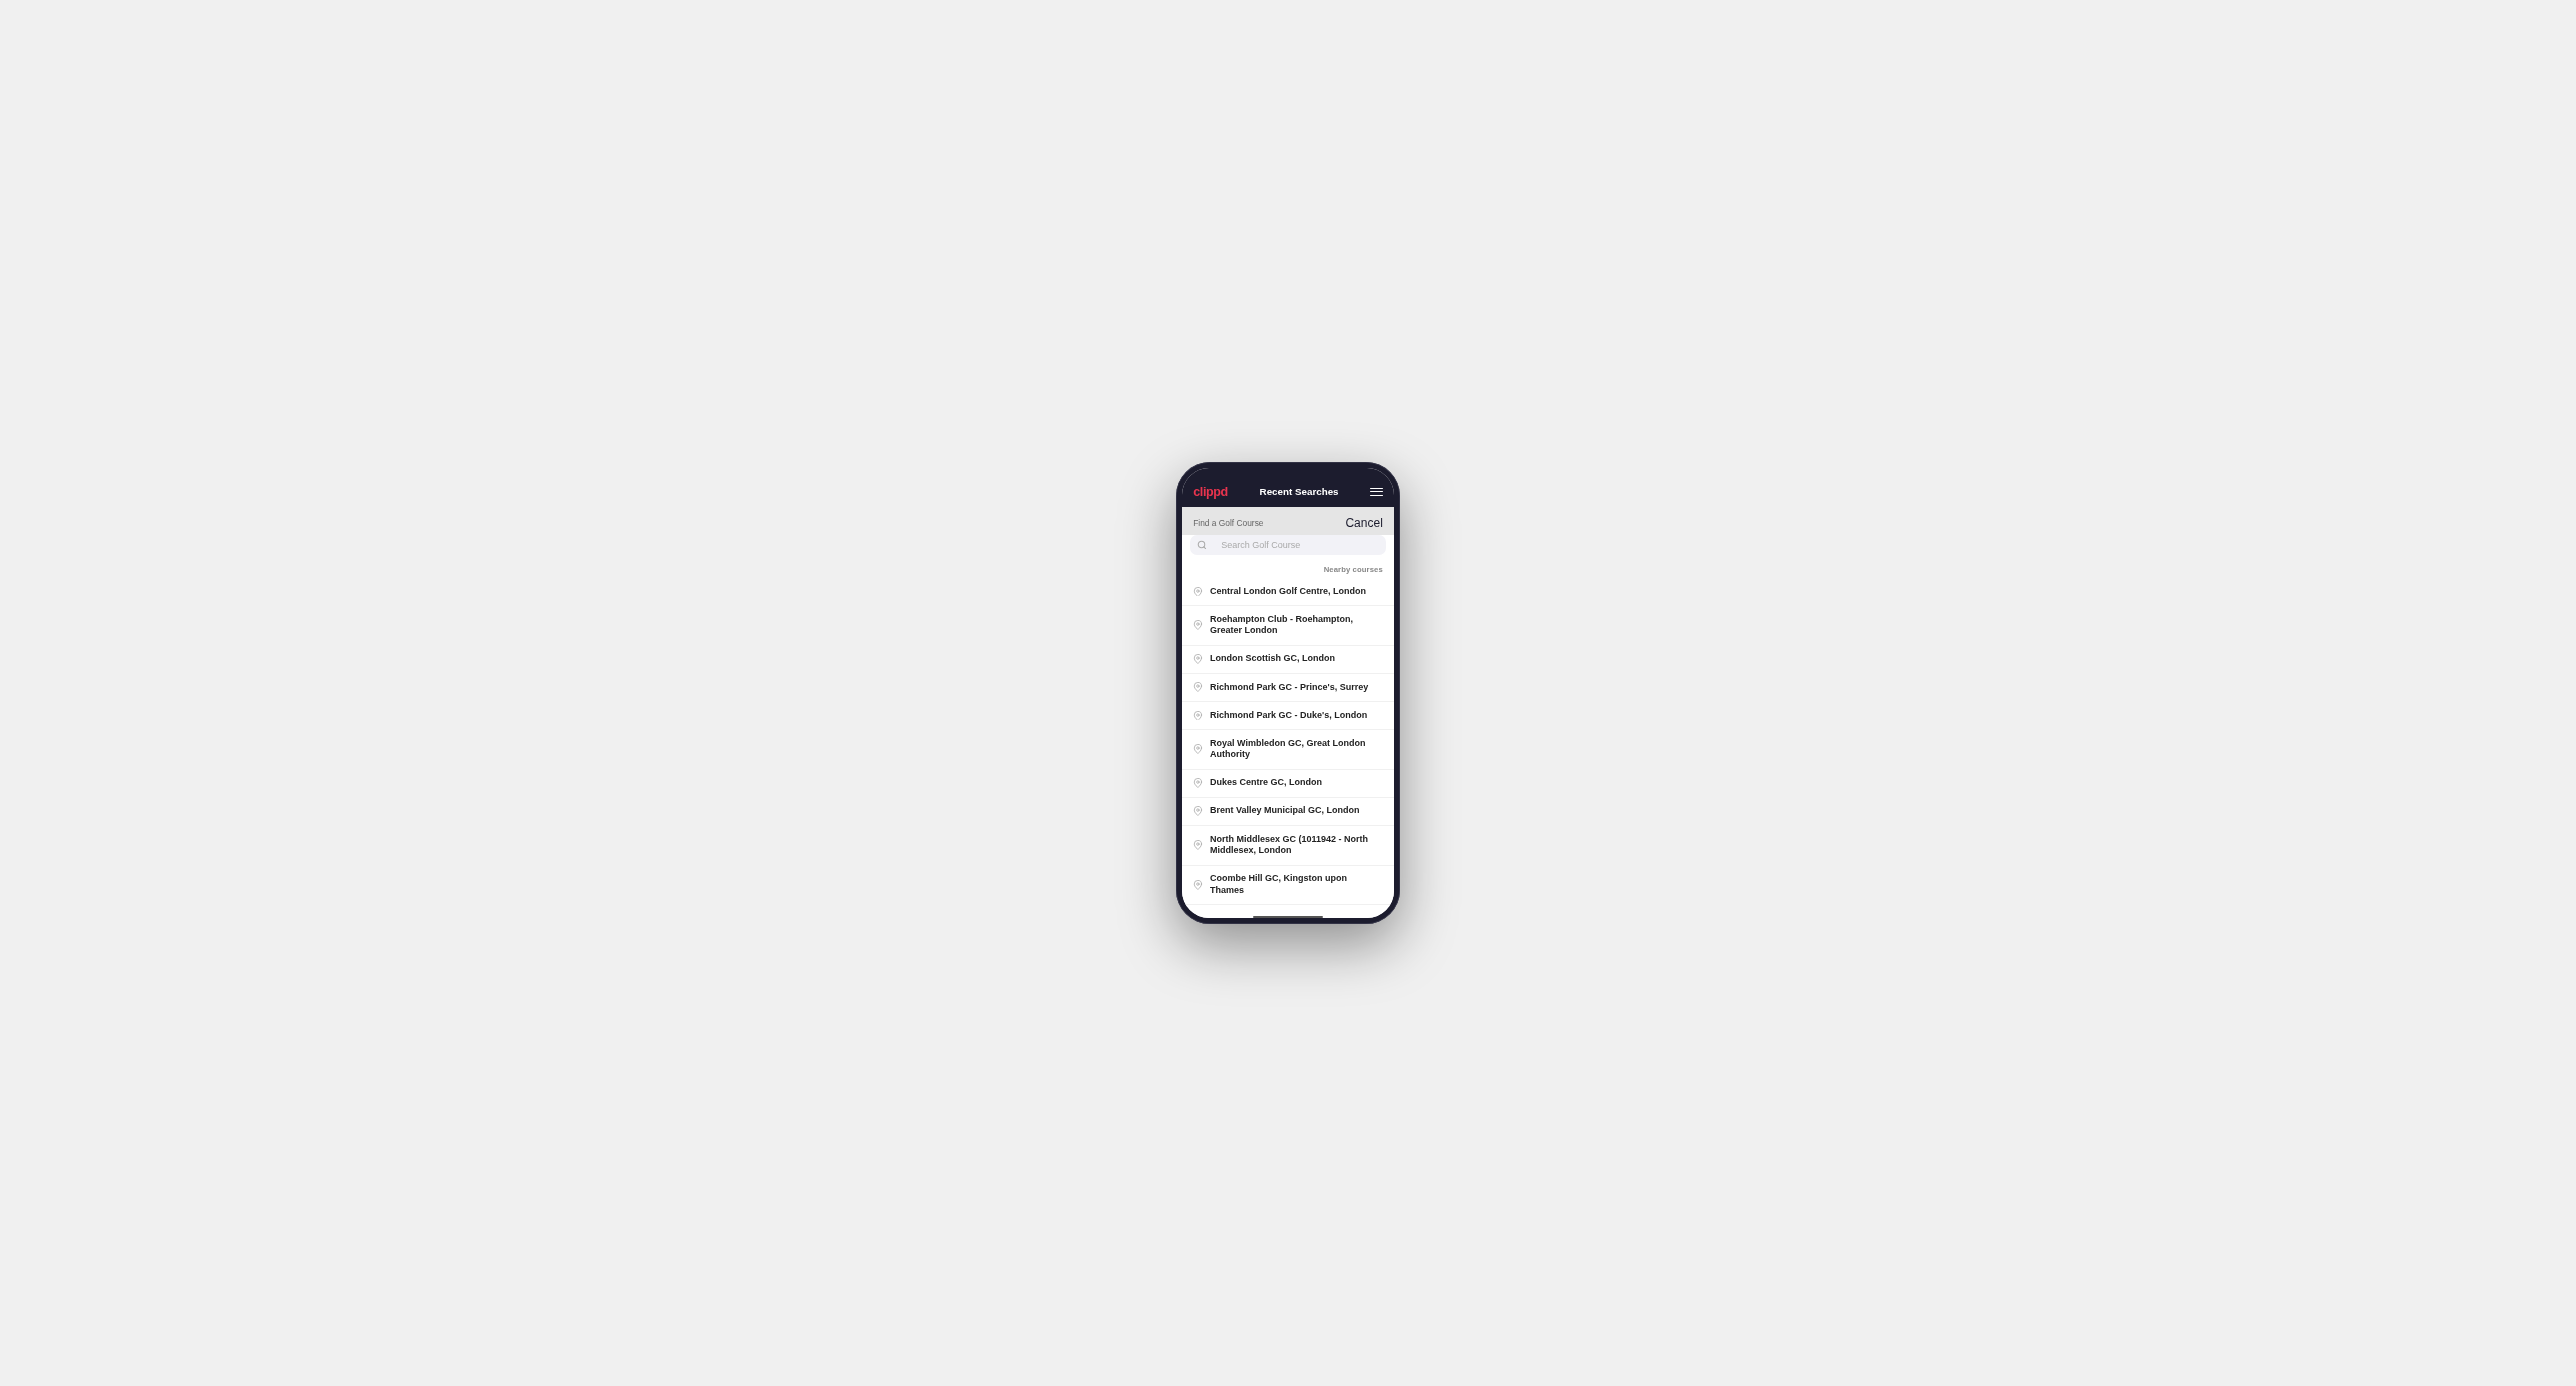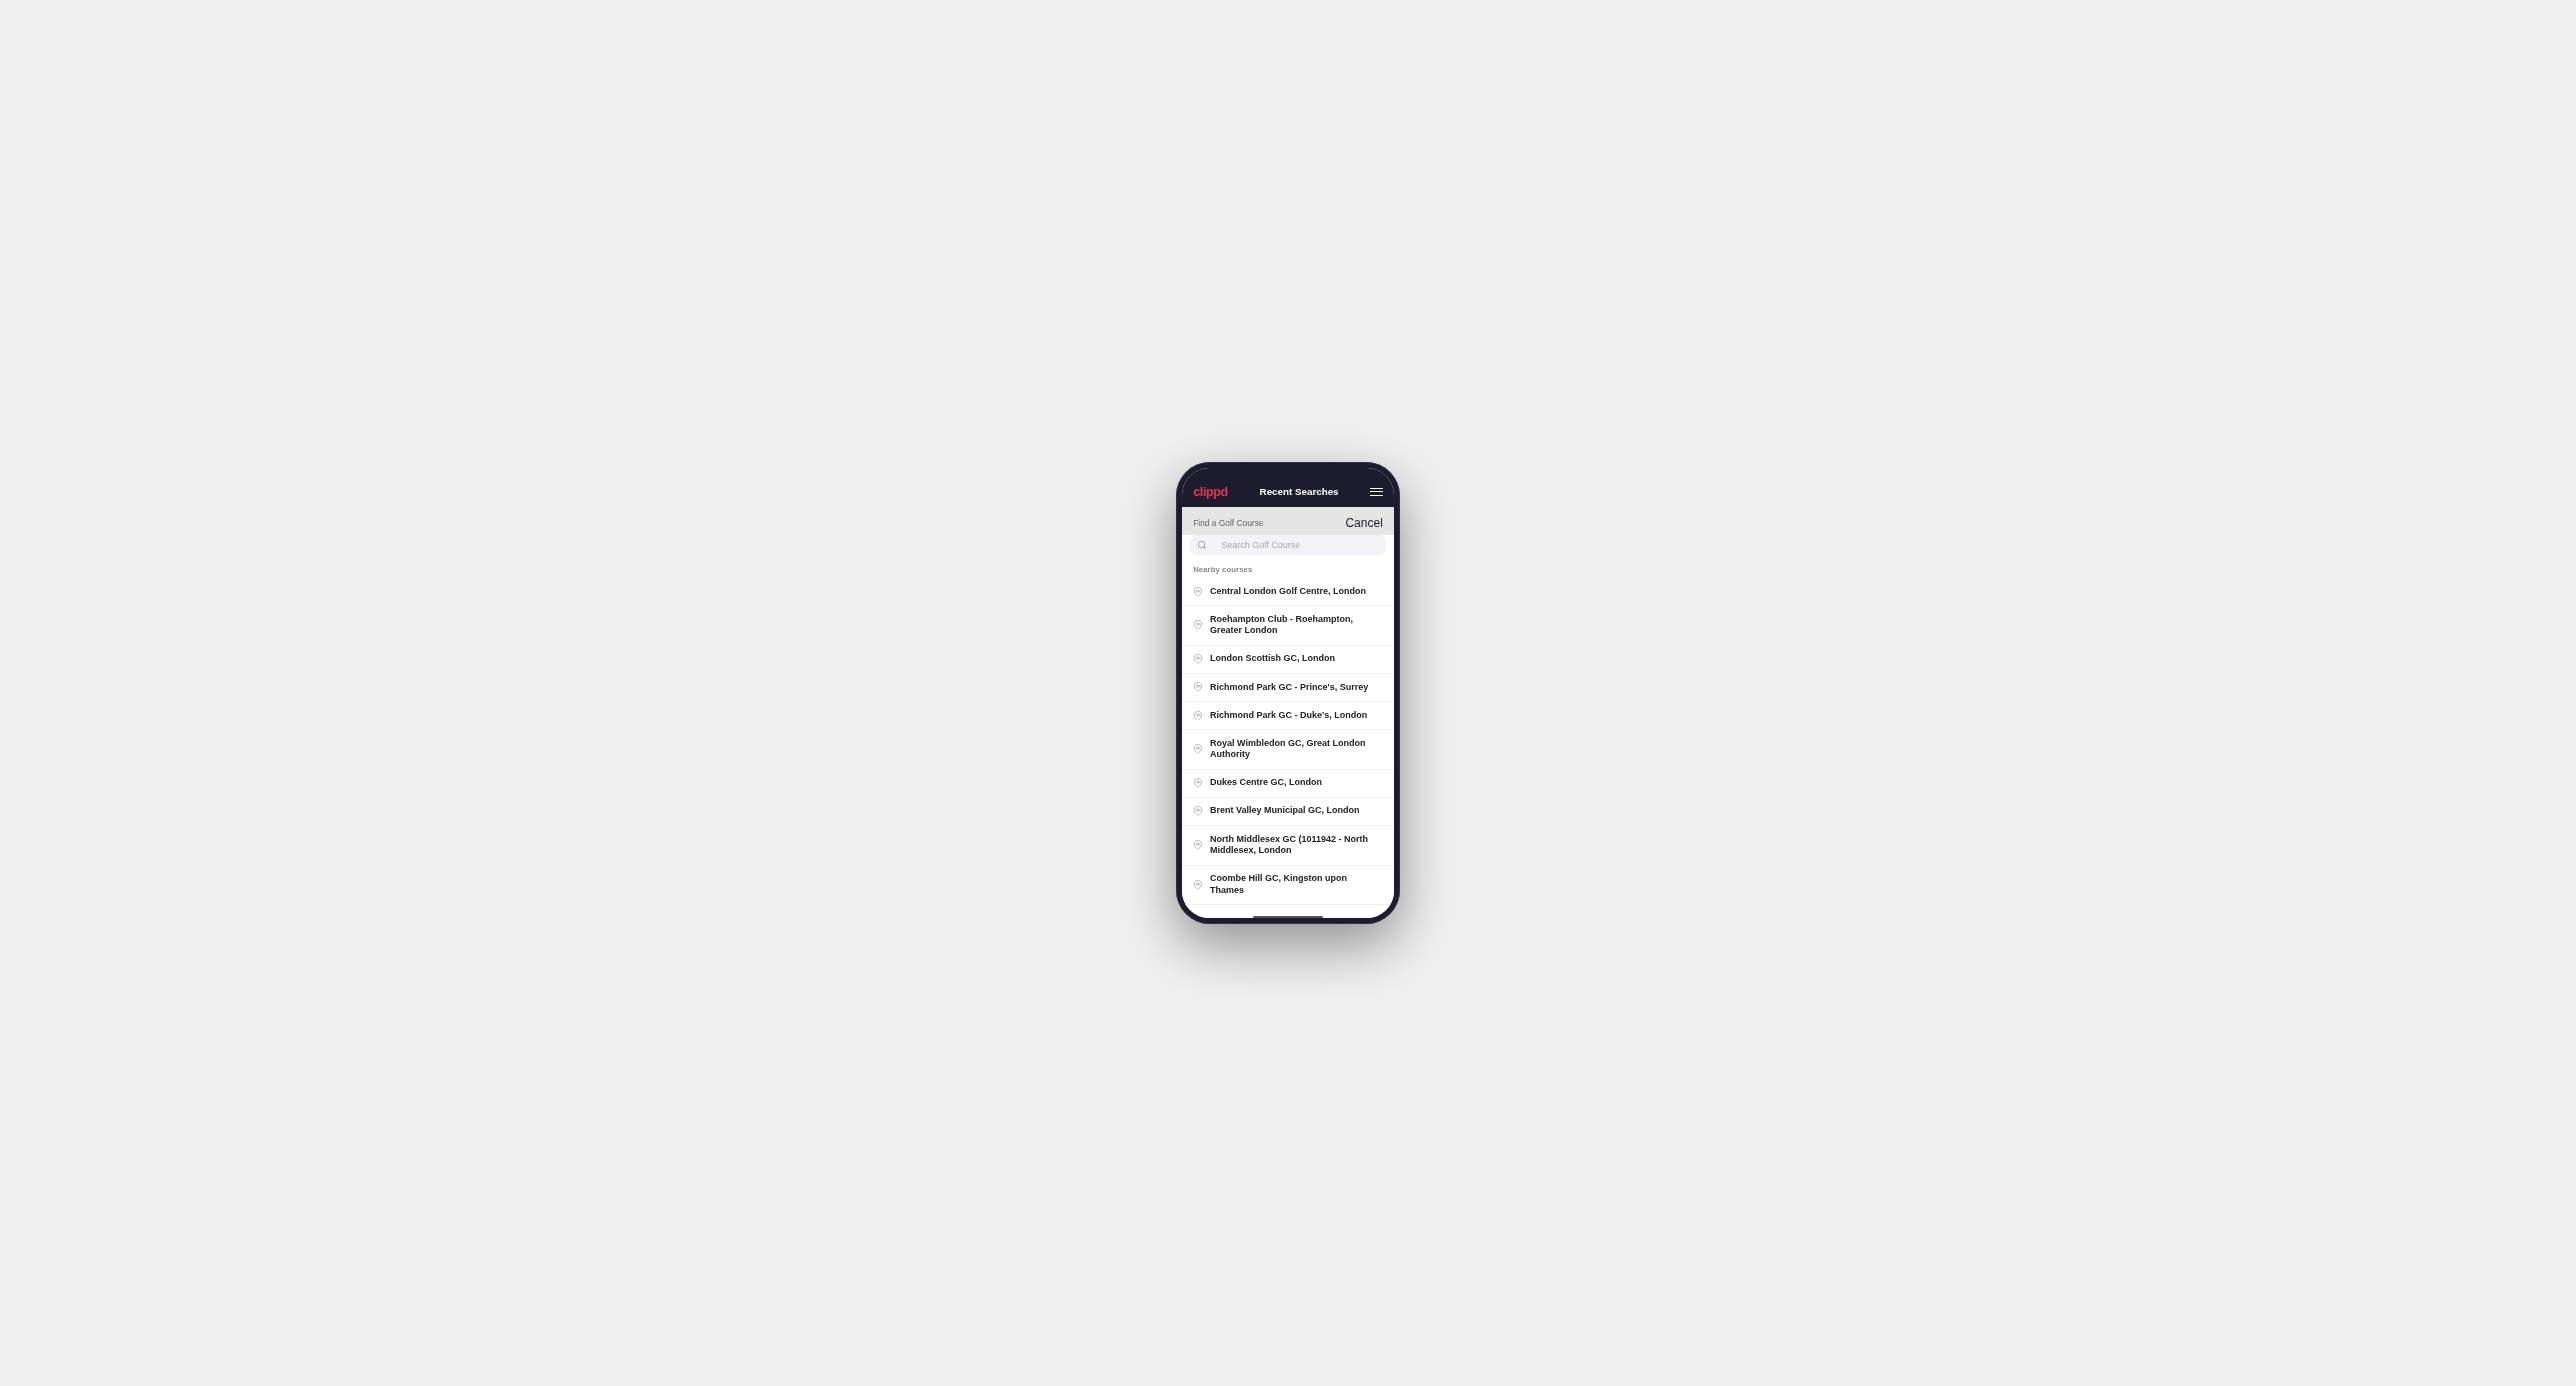--- a/index.html
+++ b/index.html
@@ -116,20 +116,21 @@
     .search-input::placeholder {
       color: #aaa;
     }
     .section-label {
       font-size: 7.7px;
       color: #888;
       font-weight: 600;
       padding: 2.8px 11.2px 4.2px;
       text-transform: none;
       letter-spacing: 0.1px;
+      text-align: right;
     }
     .courses-list {
       flex: 1;
       overflow-y: auto;
       font-weight: bold;
     }
     .course-item {
       display: flex;
       align-items: center;
       padding: 7.7px 11.2px;

